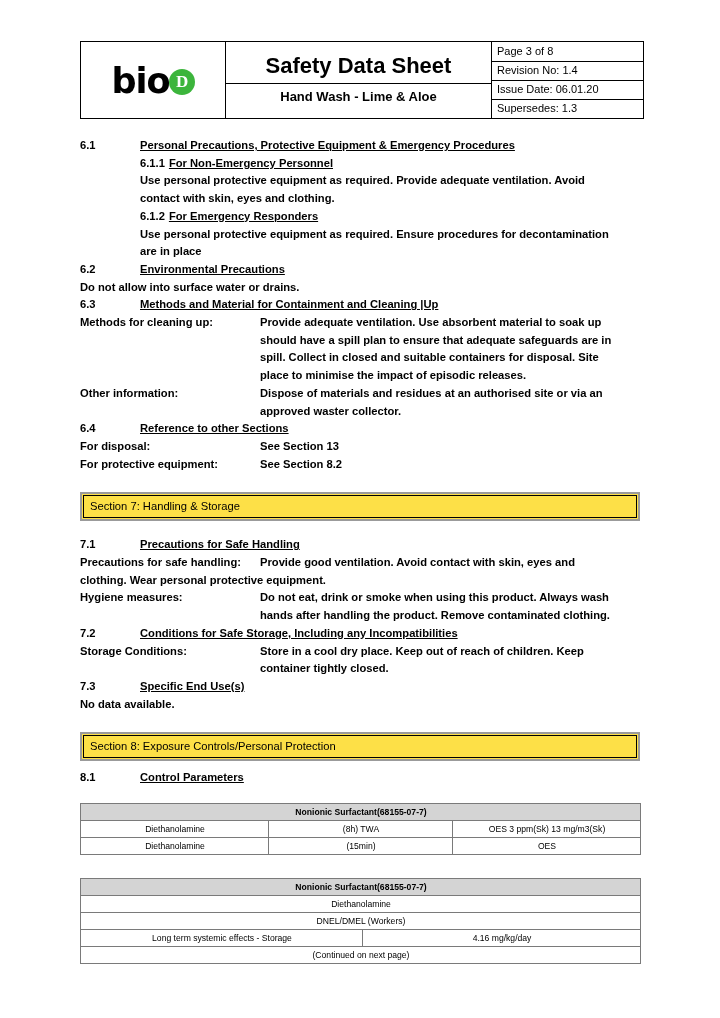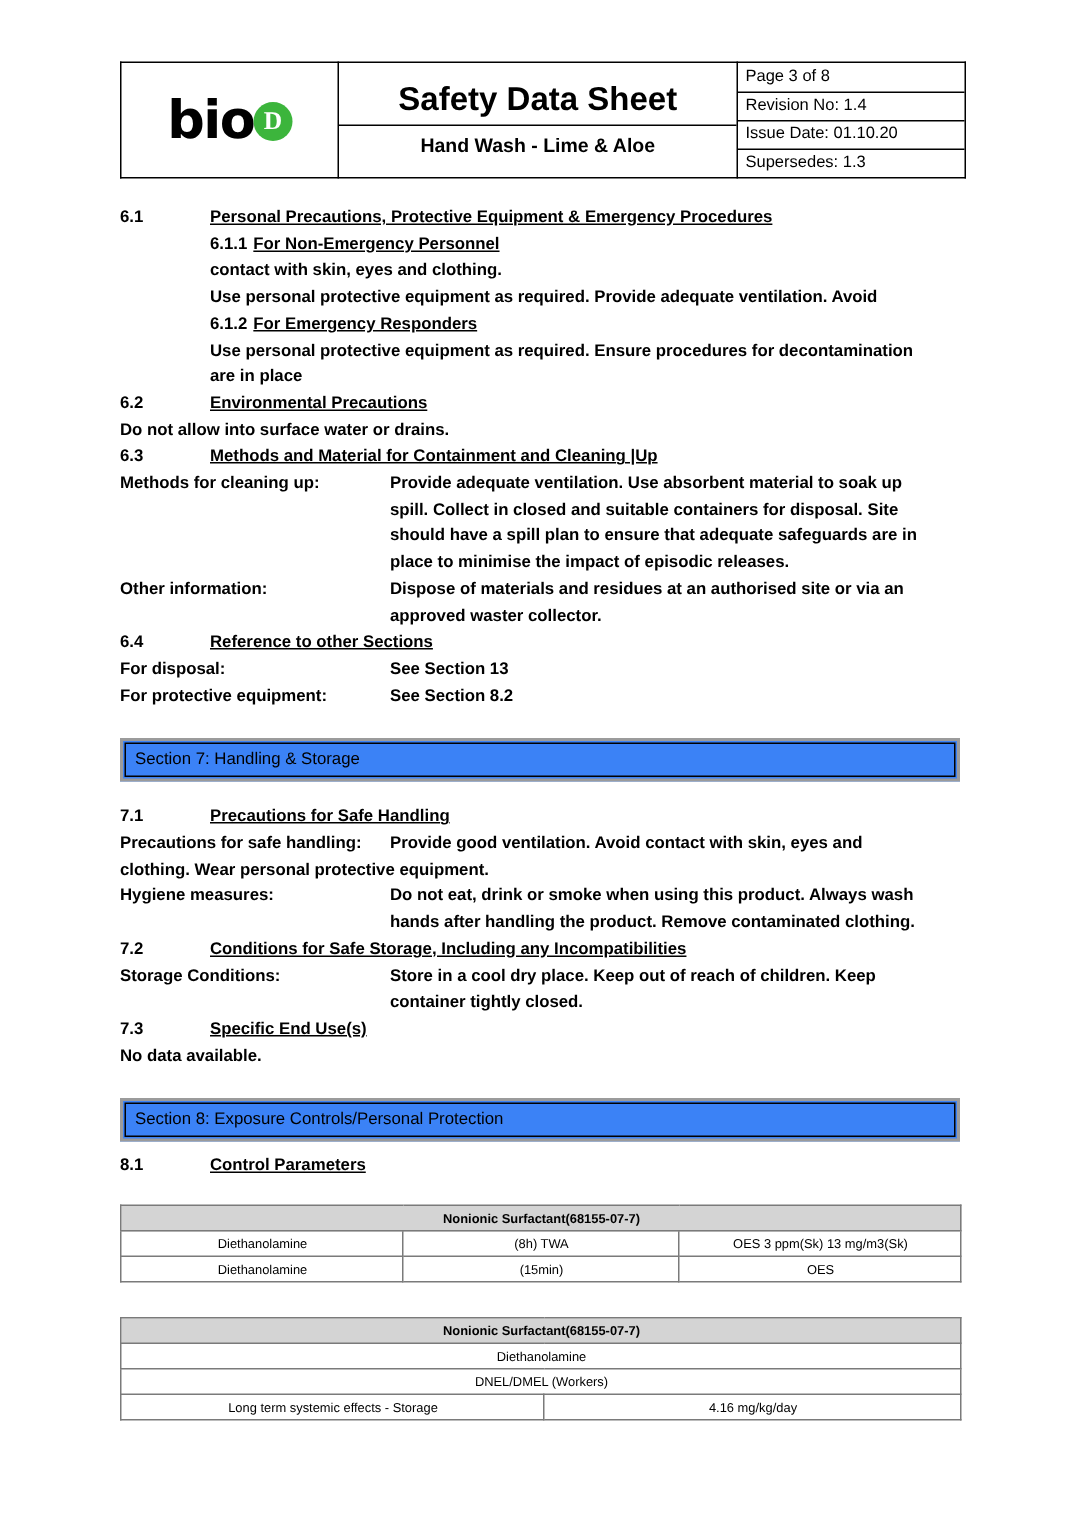--- a/index.html
+++ b/index.html
@@ -115,21 +115,21 @@
   .val-col { flex: 1 1 auto; }
   .hang { padding-left: 180px; }
 
   .line { line-height: 17.7px; }
 
   
   .section-banner {
     margin-top: 19px;
     border: 2px solid #9b9b9b;
     padding: 1px;
-    background: #3b82f6;
+    background: #fde047;
     box-sizing: border-box;
     width: 560px;
   }
   .section-banner-inner {
     border: 1px solid #000000;
     padding: 3px 6px 4px 6px;
     font-size: 11.2px;
     line-height: 14px;
   }
 
@@ -167,40 +167,40 @@
         <td class="hdr-logo-cell" rowspan="2">
           <span class="logo"><span>bio</span><span class="d-badge">D</span></span>
         </td>
         <td class="hdr-title-cell" rowspan="2">
           <div class="sds-title">Safety Data Sheet</div>
           <div class="sds-sub">Hand Wash - Lime &amp; Aloe</div>
         </td>
         <td class="hdr-meta-cell">
           <div class="meta-line">Page 3 of 8</div>
           <div class="meta-line">Revision No: 1.4</div>
-          <div class="meta-line">Issue Date: 01.10.20</div>
+          <div class="meta-line">Issue Date: 06.01.20</div>
           <div class="meta-line last">Supersedes: 1.3</div>
         </td>
       </tr>
     </tbody>
       </table>
 
     <div class="body-block">
 
       <div class="row">
         <div class="num">6.1</div>
         <div class="u">Personal Precautions, Protective Equipment &amp; Emergency Procedures</div>
       </div>
 
       <div class="row indent-sub">
         <div>6.1.1</div>
         <div class="u" style="margin-left:4px;">For Non-Emergency Personnel</div>
       </div>
+      <div class="indent-body line">Use personal protective equipment as required.   Provide adequate ventilation.   Avoid</div>
       <div class="indent-body line">contact with skin, eyes and clothing.</div>
-      <div class="indent-body line">Use personal protective equipment as required.   Provide adequate ventilation.   Avoid</div>
 
       <div class="row indent-sub">
         <div>6.1.2</div>
         <div class="u" style="margin-left:4px;">For Emergency Responders</div>
       </div>
       <div class="indent-body line">Use personal protective equipment as required.   Ensure procedures for decontamination</div>
       <div class="indent-body line">are in place</div>
 
       <div class="row">
         <div class="num">6.2</div>
@@ -209,22 +209,22 @@
       <div class="line">Do not allow into surface water or drains.</div>
 
       <div class="row">
         <div class="num">6.3</div>
         <div class="u">Methods and Material for Containment and Cleaning |Up</div>
       </div>
       <div class="row">
         <div class="lbl-col">Methods for cleaning up:</div>
         <div class="val-col">Provide adequate ventilation.    Use absorbent material to soak up</div>
       </div>
+      <div class="hang line">should have a spill plan to ensure that adequate safeguards are in</div>
       <div class="hang line">spill.  Collect in closed and suitable containers for disposal.   Site</div>
-      <div class="hang line">should have a spill plan to ensure that adequate safeguards are in</div>
       <div class="hang line">place to minimise the impact of episodic releases.</div>
       <div class="row">
         <div class="lbl-col">Other information:</div>
         <div class="val-col">Dispose of materials and residues at an authorised site or via an</div>
       </div>
       <div class="hang line">approved waster collector.</div>
 
       <div class="row">
         <div class="num">6.4</div>
         <div class="u">Reference to other Sections</div>
@@ -322,17 +322,20 @@
       <tr>
         <td colspan="2">Diethanolamine</td>
       </tr>
       <tr>
         <td colspan="2">DNEL/DMEL (Workers)</td>
       </tr>
       <tr>
         <td>Long term systemic effects - Storage</td>
         <td>4.16 mg/kg/day</td>
       </tr>
+      <tr>
+        <td class="right" colspan="2">(Continued on next page)</td>
+      </tr>
     </tbody>
       </table>
 
   </div>
 </div>
 
 </body></html>

